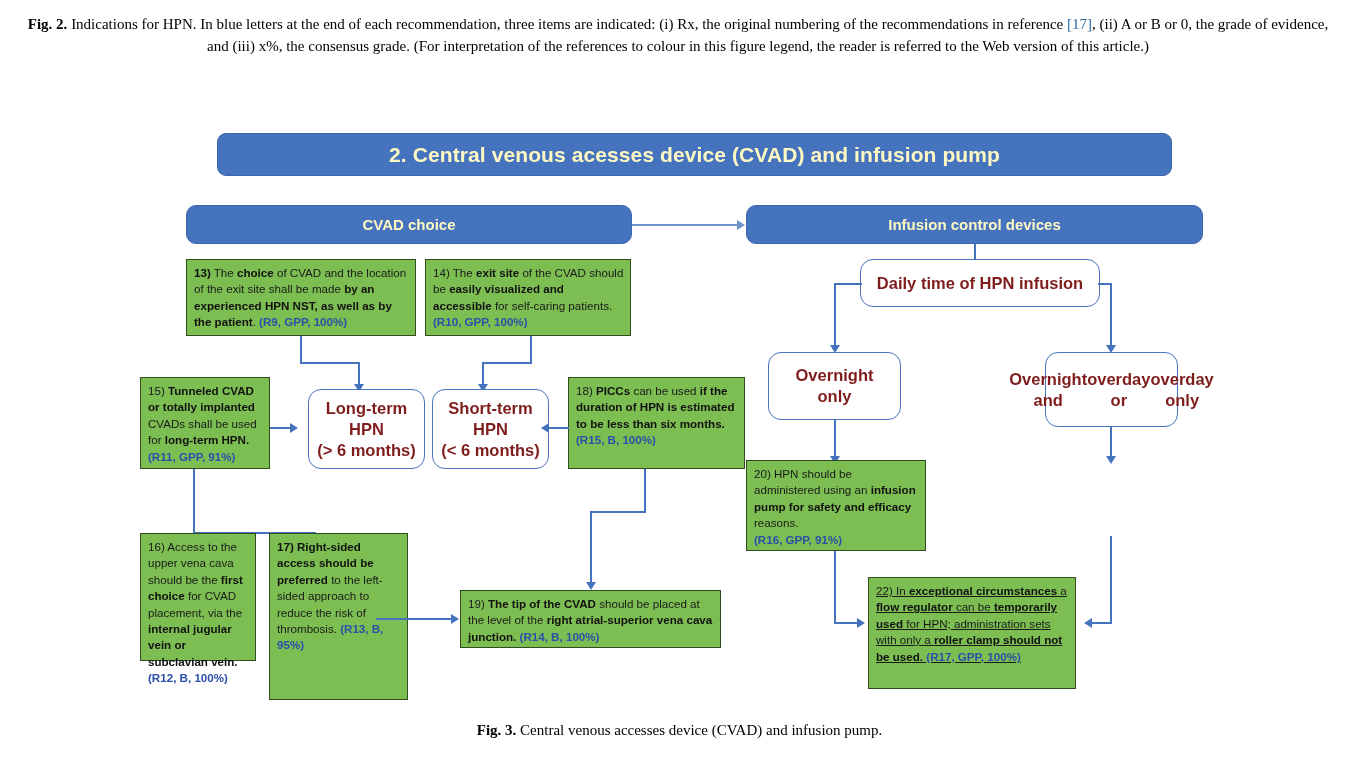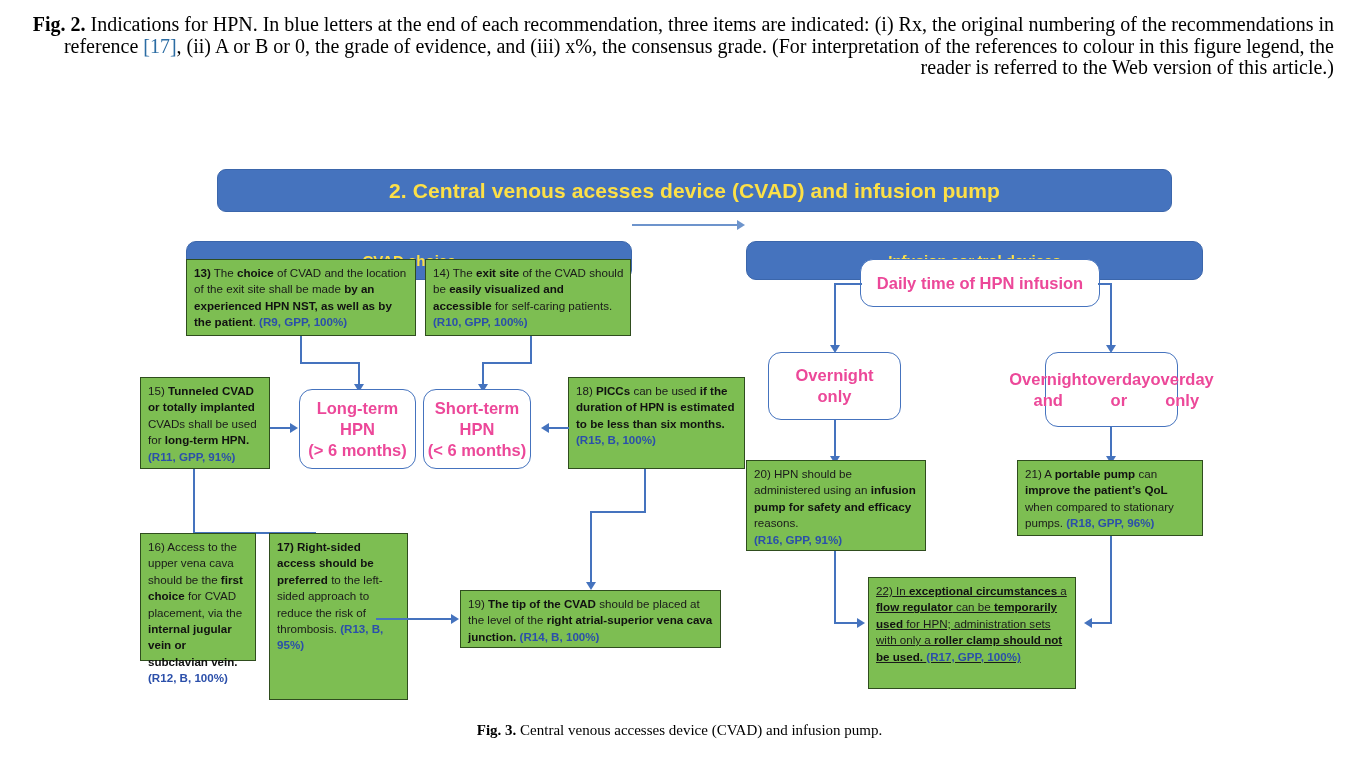--- a/index.html
+++ b/index.html
@@ -5,66 +5,65 @@
   html,body{margin:0;padding:0;}
   body{
     width:1359px;height:780px;background:#ffffff;
     font-family:"Liberation Serif", serif;
     position:relative;overflow:hidden;
   }
   
   #fig-caption{
     position:absolute;left:22px;top:14px;width:1312px;
     font-family:"Liberation Serif", serif;
-    font-size:20px;line-height:21.5px;color:#000;text-align:right;
+    font-size:15px;line-height:21.5px;color:#000;text-align:center;
   }
   #fig-caption b{font-weight:bold;}
   #fig-caption .reflink{color:#2b6ca3;}
   
   #fig-caption-bottom{
     position:absolute;left:0;top:722px;width:1359px;text-align:center;
     font-family:"Liberation Serif", serif;font-size:15px;color:#000;
   }
   #fig-caption-bottom b{font-weight:bold;}
 
   
   #diagram{position:absolute;left:0;top:96px;width:1359px;height:620px;}
 
   .abs{position:absolute;box-sizing:border-box;}
 
   
   .banner{
     background:#4573BE;border:1px solid #3b66ab;border-radius:9px;
-    color:#fde047;font-family:"Liberation Sans", sans-serif;
+    color:#fef9c3;font-family:"Liberation Sans", sans-serif;
     font-weight:bold;display:flex;align-items:center;justify-content:center;
     text-align:center;
-    margin-top:36px;
   }
   .banner.main{font-size:21px;letter-spacing:.1px;}
   .banner.sub{font-size:15px;border-radius:10px;}
 
   
   .gbox{
     background:#7DBE52;border:1.4px solid #2f4d1e;
     font-family:"Liberation Sans", sans-serif;
     font-size:11.6px;line-height:16.4px;color:#1a1a1a;
     padding:5px 6px 4px 7px;text-align:left;
   }
   .gbox b{font-weight:bold;color:#111;}
   .gbox .code{color:#2b4faa;font-weight:bold;}
 
   
   .wbox{
     background:#ffffff;border:1.4px solid #4573BE;border-radius:13px;
     font-family:"Liberation Sans", sans-serif;
-    font-weight:bold;color:#ec4899;
+    font-weight:bold;color:#7f1d1d;
     display:flex;align-items:center;justify-content:center;text-align:center;
     line-height:21px;
   }
-  .wbox.big{font-size:16.5px;}
+  .wbox.big{font-size:16.5px;margin-left:9px;}
   .wbox.mid{font-size:16.5px;}
 
   
   .ln{background:#4573BE;position:absolute;}
   .lnh{height:2px;}
   .lnv{width:2px;}
   .arr{position:absolute;width:0;height:0;}
   .arr-d{border-left:5px solid transparent;border-right:5px solid transparent;border-top:8px solid #4573BE;}
   .arr-r{border-top:5px solid transparent;border-bottom:5px solid transparent;border-left:8px solid #4573BE;}
   .arr-l{border-top:5px solid transparent;border-bottom:5px solid transparent;border-right:8px solid #4573BE;}
@@ -105,21 +104,21 @@
   <div class="abs ln lnh" style="left:482px;top:266px;width:50px;"></div>
   <div class="abs ln lnv" style="left:482px;top:266px;height:24px;"></div>
   <div class="abs arr arr-d" style="left:478px;top:288px;"></div>
 
   <div class="abs wbox big" style="left:299px;top:293px;width:117px;height:80px;flex-direction:column;">
     <span>Long-term</span>
     <span>HPN</span>
     <span>(&gt; 6 months)</span>
   </div>
 
-  <div class="abs wbox big" style="left:423px;top:293px;width:108px;height:80px;flex-direction:column;">
+  <div class="abs wbox big" style="left:423px;top:293px;width:117px;height:80px;flex-direction:column;">
     <span>Short-term</span>
     <span>HPN</span>
     <span>(&lt; 6 months)</span>
   </div>
 
   <div class="abs gbox" style="left:140px;top:281px;width:130px;height:92px;">
     <span>15)</span><span><span> </span><b>Tunneled CVAD or totally implanted</b><span> CVADs shall be used for </span><b>long-term HPN.</b><span> </span></span><span class="code">(R11, GPP, 91%)</span>
   </div>
 
   <div class="abs ln lnh" style="left:270px;top:331px;width:21px;"></div>
@@ -185,23 +184,20 @@
   <div class="abs ln lnv" style="left:834px;top:324px;height:38px;"></div>
   <div class="abs arr arr-d" style="left:830px;top:360px;"></div>
 
   <div class="abs ln lnv" style="left:1110px;top:331px;height:31px;"></div>
   <div class="abs arr arr-d" style="left:1106px;top:360px;"></div>
 
   <div class="abs gbox" style="left:746px;top:364px;width:180px;height:91px;">
     <span>20)</span><span><span> HPN should be administered using an </span><b>infusion pump for safety and efficacy</b><span> reasons.</span></span><br><span class="code">(R16, GPP, 91%)</span>
   </div>
 
-  <div class="abs gbox" style="left:1017px;top:364px;width:186px;height:76px;">
-    <span>21)</span><span><span> A </span><b>portable pump</b><span> can </span><b>improve the patient’s QoL</b><span> when compared to stationary pumps. </span></span><span class="code">(R18, GPP, 96%)</span>
-  </div>
 
   <div class="abs ln lnv" style="left:834px;top:455px;height:73px;"></div>
   <div class="abs ln lnh" style="left:834px;top:526px;width:24px;"></div>
   <div class="abs arr arr-r" style="left:857px;top:522px;"></div>
 
   <div class="abs ln lnv" style="left:1110px;top:440px;height:88px;"></div>
   <div class="abs ln lnh" style="left:1092px;top:526px;width:20px;"></div>
   <div class="abs arr arr-l" style="left:1084px;top:522px;"></div>
 
   <div class="abs gbox" style="left:868px;top:481px;width:208px;height:112px;text-decoration:underline;">

